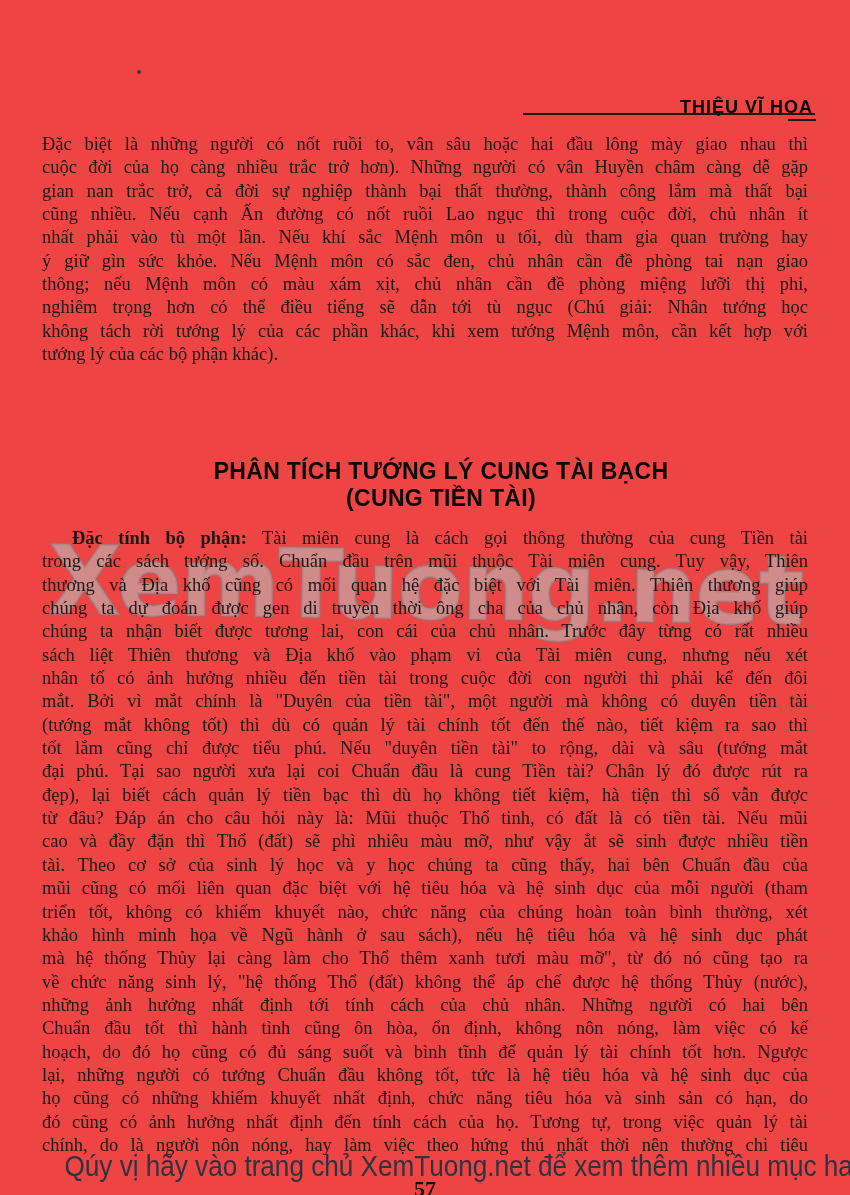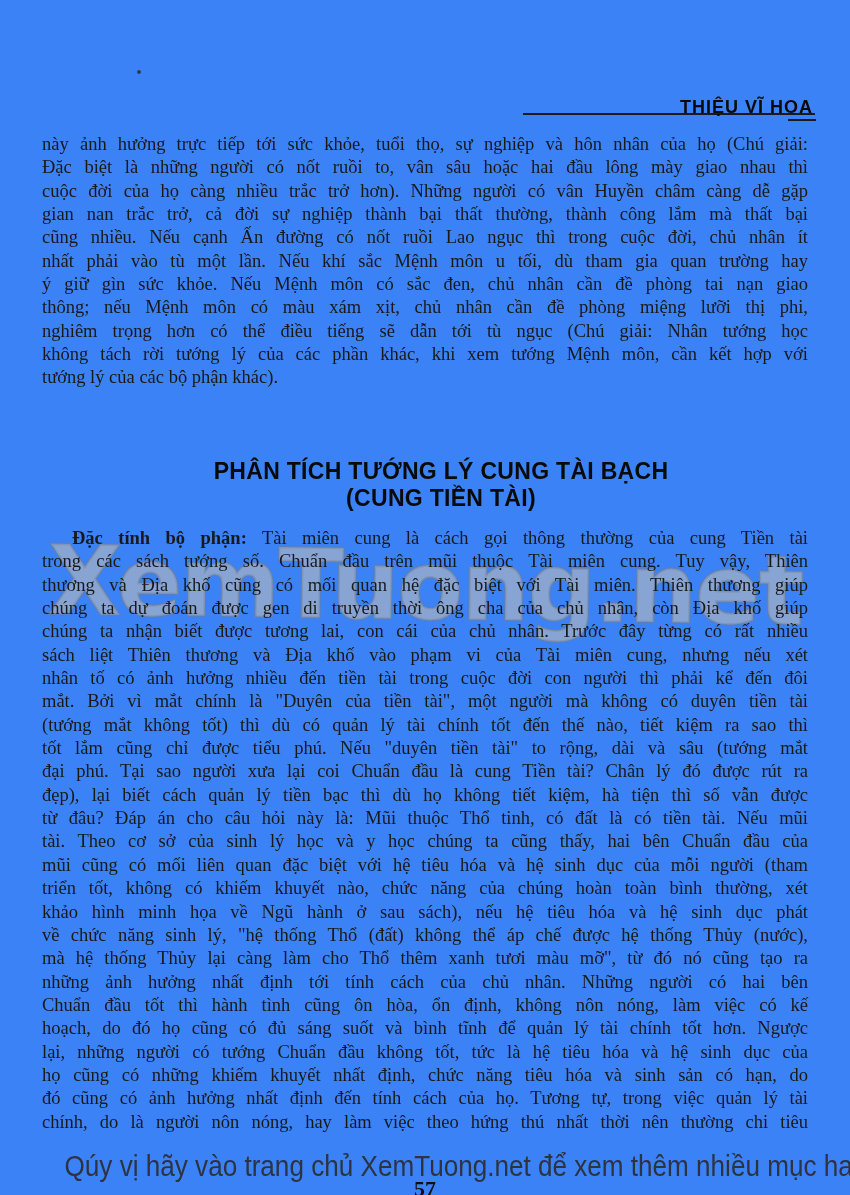--- a/index.html
+++ b/index.html
@@ -1,20 +1,20 @@
 <!DOCTYPE html>
 <html lang="vi"><head>
 <meta charset="utf-8">
 <style>
   html, body { margin: 0; padding: 0; background: #ffffff; }
   .page {
     position: relative;
     width: 850px;
     height: 1195px;
-    background: #3b82f6;
+    background: #ef4444;
     overflow: hidden;
     font-family: "Liberation Serif", serif;
     color: #191919;
   }
   .speck {
     position: absolute; top: 70px; left: 137px;
     width: 4px; height: 4px; background: #2e2e2e; border-radius: 50%;
     opacity: .85;
   }
   .running-head {
@@ -79,21 +79,20 @@
 <div class="page">
   <span class="speck"></span>
 
   <div class="running-head">THIỆU VĨ HOA</div>
   <div class="header-rule"></div>
   <div class="header-rule-tick"></div>
 
   <div class="watermark">XemTuong.net</div>
 
   <section class="para para1">
-      <div class="tline">này ảnh hưởng trực tiếp tới sức khỏe, tuổi thọ, sự nghiệp và hôn nhân của họ (Chú giải:</div>
       <div class="tline">Đặc biệt là những người có nốt ruồi to, vân sâu hoặc hai đầu lông mày giao nhau thì</div>
       <div class="tline">cuộc đời của họ càng nhiều trắc trở hơn). Những người có vân Huyền châm càng dễ gặp</div>
       <div class="tline">gian nan trắc trở, cả đời sự nghiệp thành bại thất thường, thành công lắm mà thất bại</div>
       <div class="tline">cũng nhiều. Nếu cạnh Ấn đường có nốt ruồi Lao ngục thì trong cuộc đời, chủ nhân ít</div>
       <div class="tline">nhất phải vào tù một lần. Nếu khí sắc Mệnh môn u tối, dù tham gia quan trường hay</div>
       <div class="tline">ý giữ gìn sức khỏe. Nếu Mệnh môn có sắc đen, chủ nhân cần đề phòng tai nạn giao</div>
       <div class="tline">thông; nếu Mệnh môn có màu xám xịt, chủ nhân cần đề phòng miệng lưỡi thị phi,</div>
       <div class="tline">nghiêm trọng hơn có thể điều tiếng sẽ dẫn tới tù ngục (Chú giải: Nhân tướng học</div>
       <div class="tline">không tách rời tướng lý của các phần khác, khi xem tướng Mệnh môn, cần kết hợp với</div>
       <div class="tline tline-last">tướng lý của các bộ phận khác).</div>
@@ -115,26 +114,27 @@
         <div class="tline">chúng ta dự đoán được gen di truyền thời ông cha của chủ nhân, còn Địa khố giúp</div>
         <div class="tline">chúng ta nhận biết được tương lai, con cái của chủ nhân. Trước đây từng có rất nhiều</div>
         <div class="tline">sách liệt Thiên thương và Địa khố vào phạm vi của Tài miên cung, nhưng nếu xét</div>
         <div class="tline">nhân tố có ảnh hưởng nhiều đến tiền tài trong cuộc đời con người thì phải kể đến đôi</div>
         <div class="tline">mắt. Bởi vì mắt chính là "Duyên của tiền tài", một người mà không có duyên tiền tài</div>
         <div class="tline">(tướng mắt không tốt) thì dù có quản lý tài chính tốt đến thế nào, tiết kiệm ra sao thì</div>
         <div class="tline">tốt lắm cũng chỉ được tiểu phú. Nếu "duyên tiền tài" to rộng, dài và sâu (tướng mắt</div>
         <div class="tline">đại phú. Tại sao người xưa lại coi Chuẩn đầu là cung Tiền tài? Chân lý đó được rút ra</div>
         <div class="tline">đẹp), lại biết cách quản lý tiền bạc thì dù họ không tiết kiệm, hà tiện thì số vẫn được</div>
         <div class="tline">từ đâu? Đáp án cho câu hỏi này là: Mũi thuộc Thổ tinh, có đất là có tiền tài. Nếu mũi</div>
+        <div class="tline">cao và đầy đặn thì Thổ (đất) sẽ phì nhiêu màu mỡ, như vậy ắt sẽ sinh được nhiều tiền</div>
         <div class="tline">tài. Theo cơ sở của sinh lý học và y học chúng ta cũng thấy, hai bên Chuẩn đầu của</div>
         <div class="tline">mũi cũng có mối liên quan đặc biệt với hệ tiêu hóa và hệ sinh dục của mỗi người (tham</div>
         <div class="tline">triển tốt, không có khiếm khuyết nào, chức năng của chúng hoàn toàn bình thường, xét</div>
         <div class="tline">khảo hình minh họa về Ngũ hành ở sau sách), nếu hệ tiêu hóa và hệ sinh dục phát</div>
+        <div class="tline">mà hệ thống Thủy lại càng làm cho Thổ thêm xanh tươi màu mỡ", từ đó nó cũng tạo ra</div>
         <div class="tline">về chức năng sinh lý, "hệ thống Thổ (đất) không thể áp chế được hệ thống Thủy (nước),</div>
-        <div class="tline">mà hệ thống Thủy lại càng làm cho Thổ thêm xanh tươi màu mỡ", từ đó nó cũng tạo ra</div>
         <div class="tline">những ảnh hưởng nhất định tới tính cách của chủ nhân. Những người có hai bên</div>
         <div class="tline">Chuẩn đầu tốt thì hành tình cũng ôn hòa, ổn định, không nôn nóng, làm việc có kế</div>
         <div class="tline">hoạch, do đó họ cũng có đủ sáng suốt và bình tĩnh để quản lý tài chính tốt hơn. Ngược</div>
         <div class="tline">lại, những người có tướng Chuẩn đầu không tốt, tức là hệ tiêu hóa và hệ sinh dục của</div>
         <div class="tline">họ cũng có những khiếm khuyết nhất định, chức năng tiêu hóa và sinh sản có hạn, do</div>
         <div class="tline">đó cũng có ảnh hưởng nhất định đến tính cách của họ. Tương tự, trong việc quản lý tài</div>
         <div class="tline">chính, do là người nôn nóng, hay làm việc theo hứng thú nhất thời nên thường chi tiêu</div>
       </div>
   </section>
 

